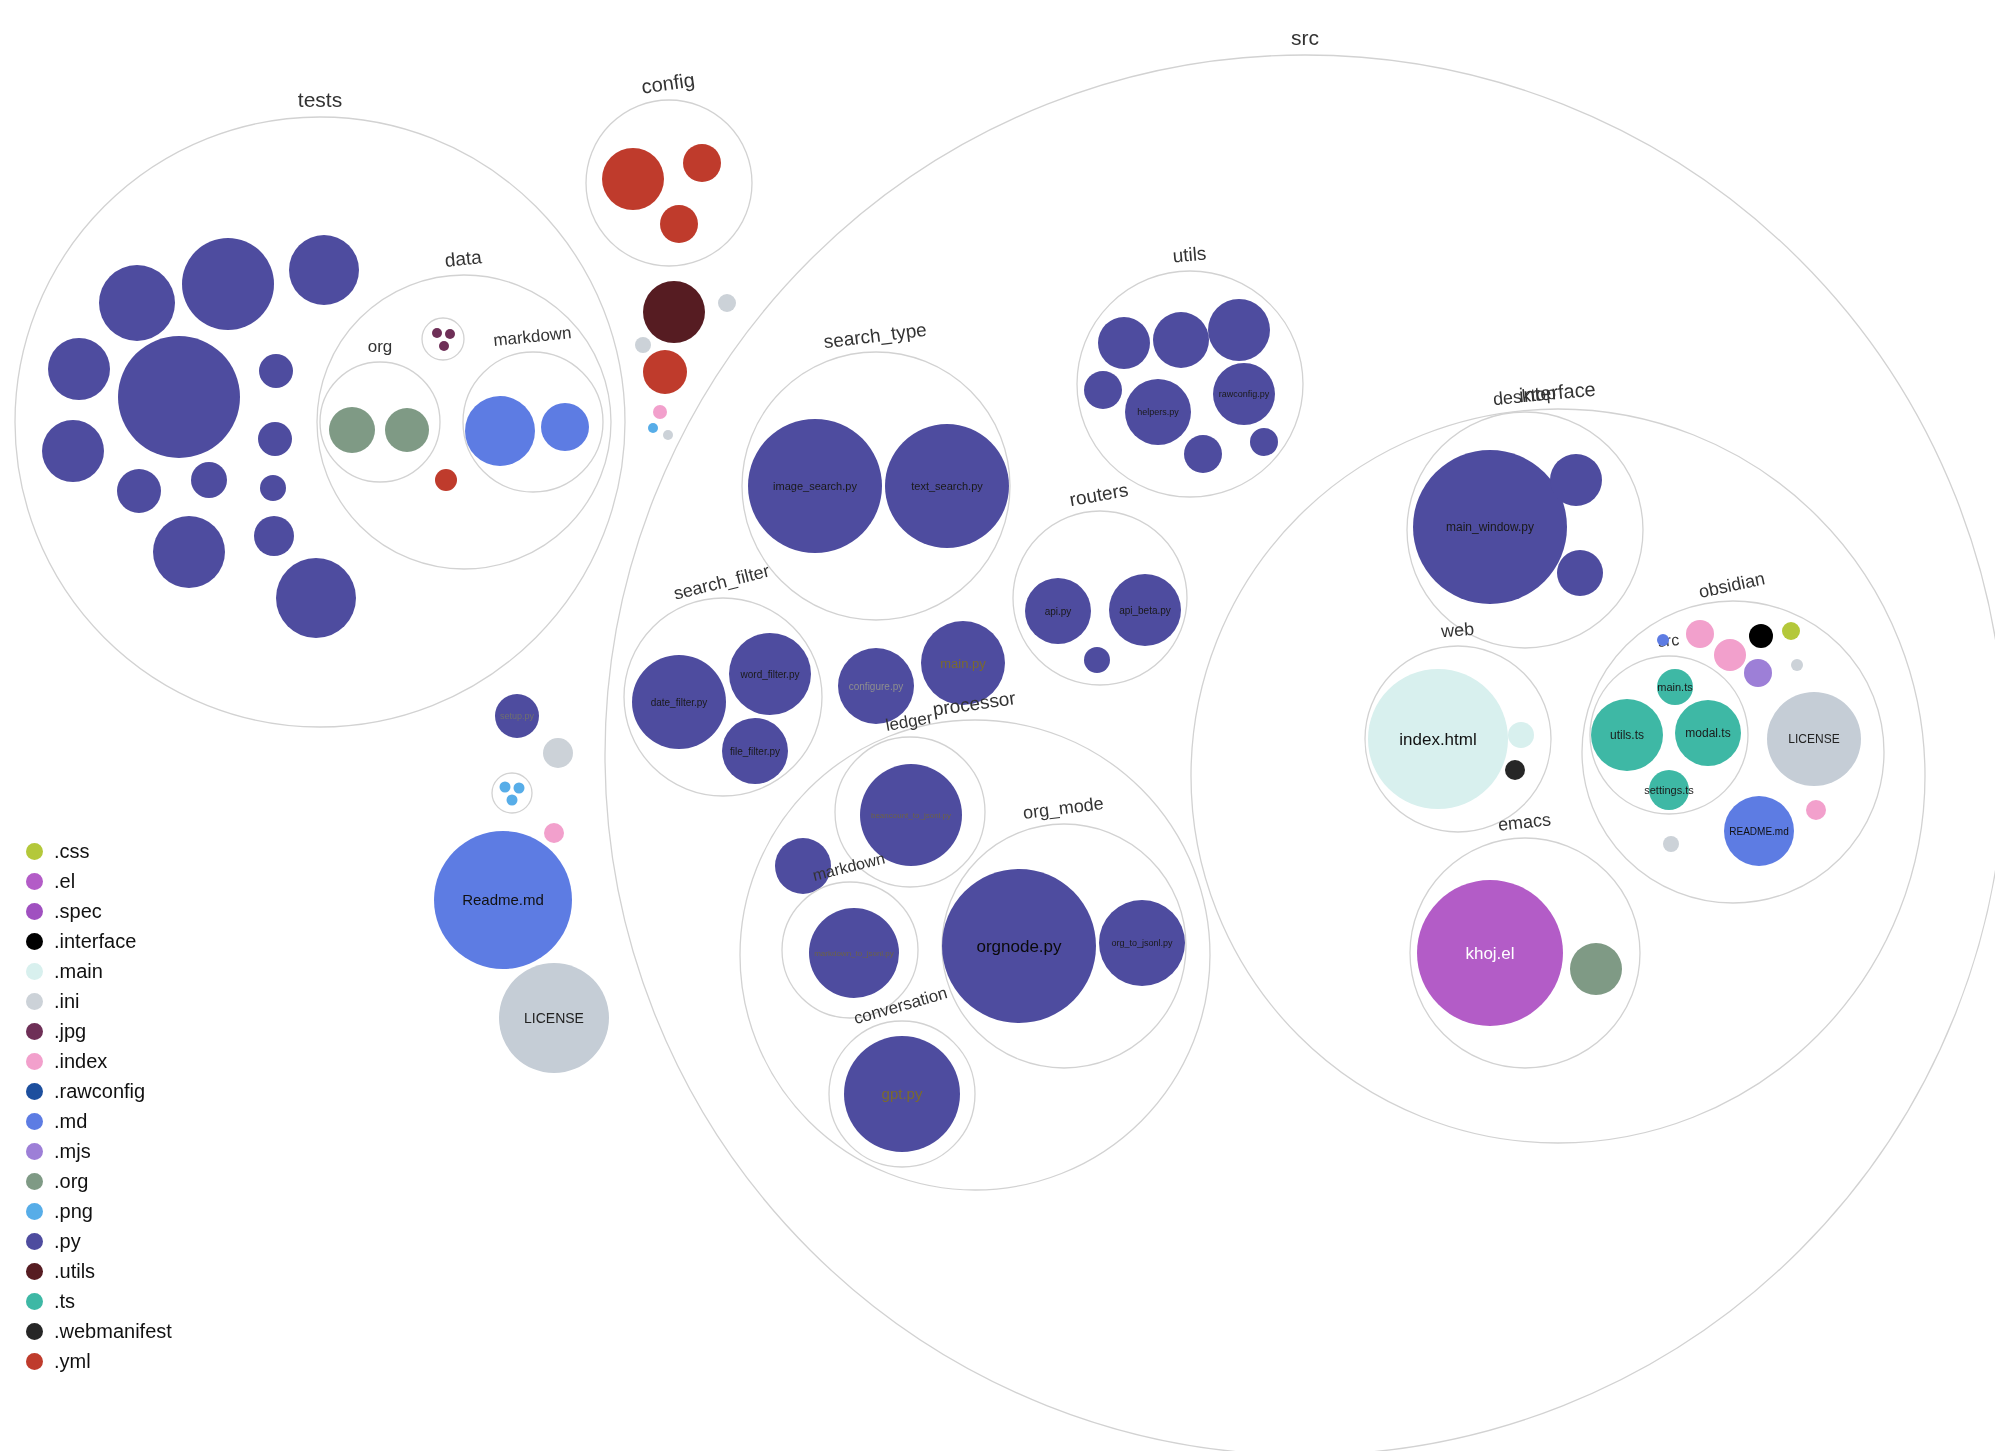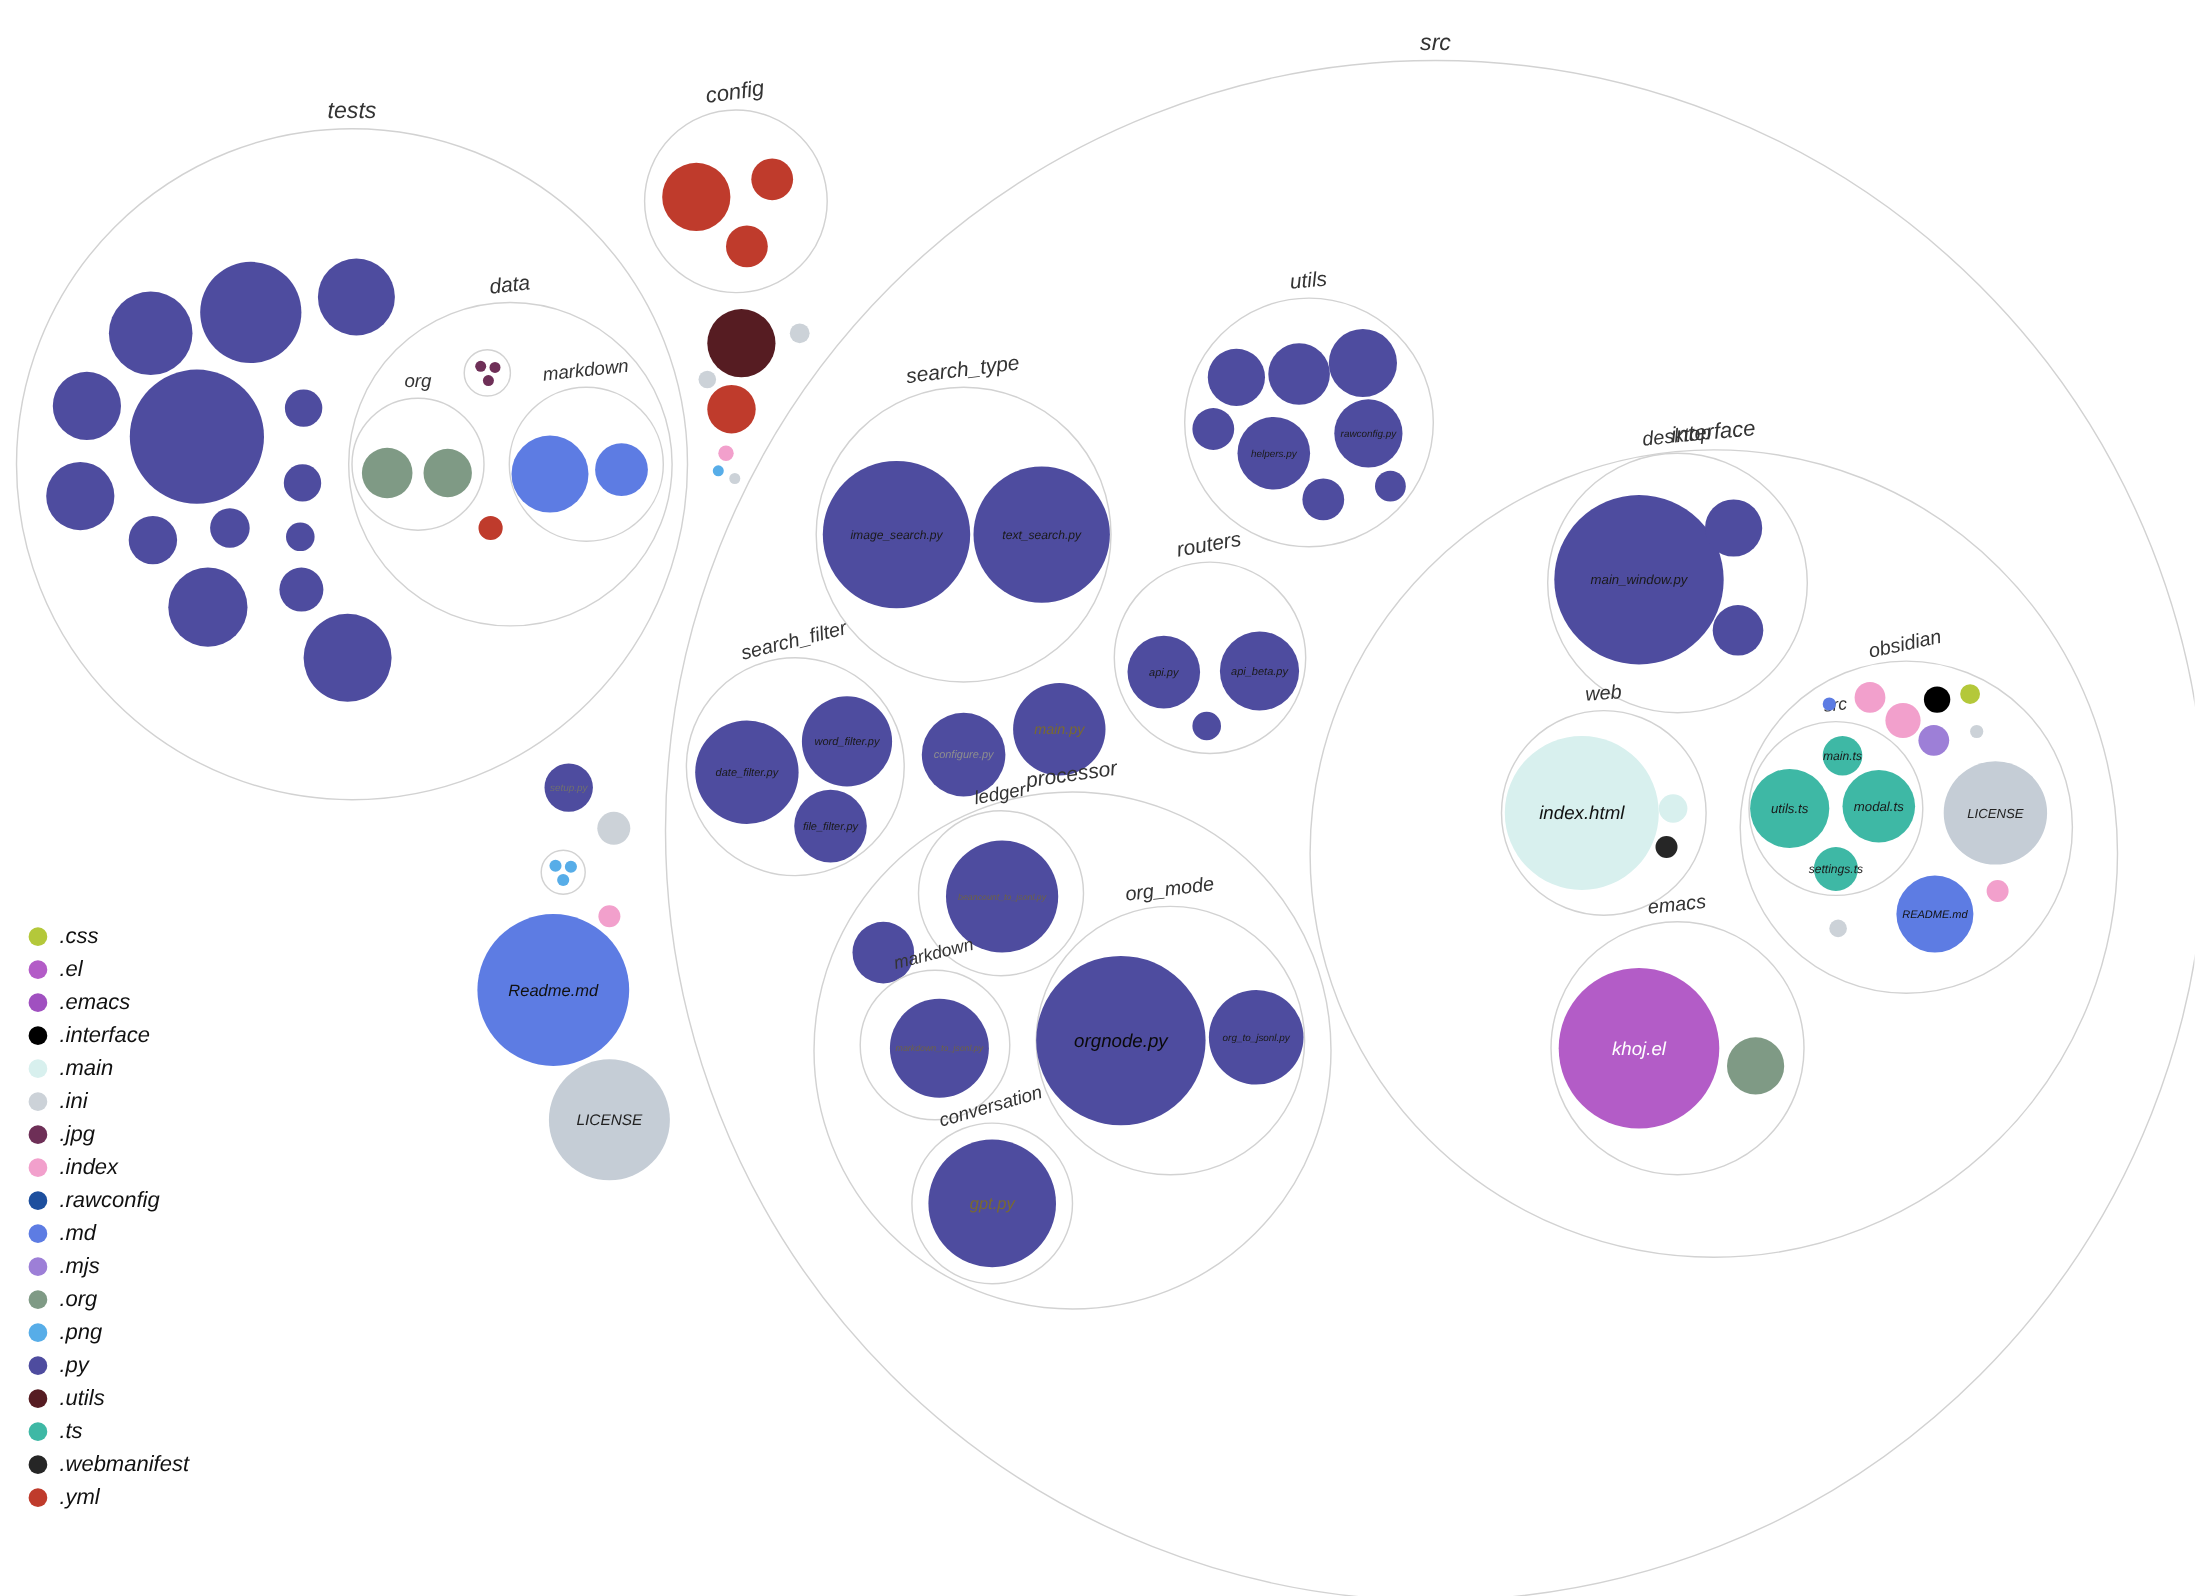--- a/index.html
+++ b/index.html
@@ -8,21 +8,20 @@
     width: 1995px;
     height: 1451px;
     background: #ffffff;
     overflow: hidden;
     font-family: "Liberation Sans", sans-serif;
   }
   .stage {
     position: relative;
     width: 1995px;
     height: 1451px;
-    font-style: italic;
   }
   svg.chart {
     position: absolute;
     left: 0;
     top: 0;
   }
   svg text {
     font-family: "Liberation Sans", sans-serif;
   }
   .legend {
@@ -219,21 +218,21 @@
       <div class="legend-row">
         <span class="legend-dot" style="background: rgb(180, 200, 58);"></span>
         <span class="legend-label">.css</span>
       </div>
       <div class="legend-row">
         <span class="legend-dot" style="background: rgb(179, 92, 199);"></span>
         <span class="legend-label">.el</span>
       </div>
       <div class="legend-row">
         <span class="legend-dot" style="background: rgb(160, 80, 192);"></span>
-        <span class="legend-label">.emacs</span>
+        <span class="legend-label">.spec</span>
       </div>
       <div class="legend-row">
         <span class="legend-dot" style="background: rgb(0, 0, 0);"></span>
         <span class="legend-label">.interface</span>
       </div>
       <div class="legend-row">
         <span class="legend-dot" style="background: rgb(216, 240, 238);"></span>
         <span class="legend-label">.main</span>
       </div>
       <div class="legend-row">

